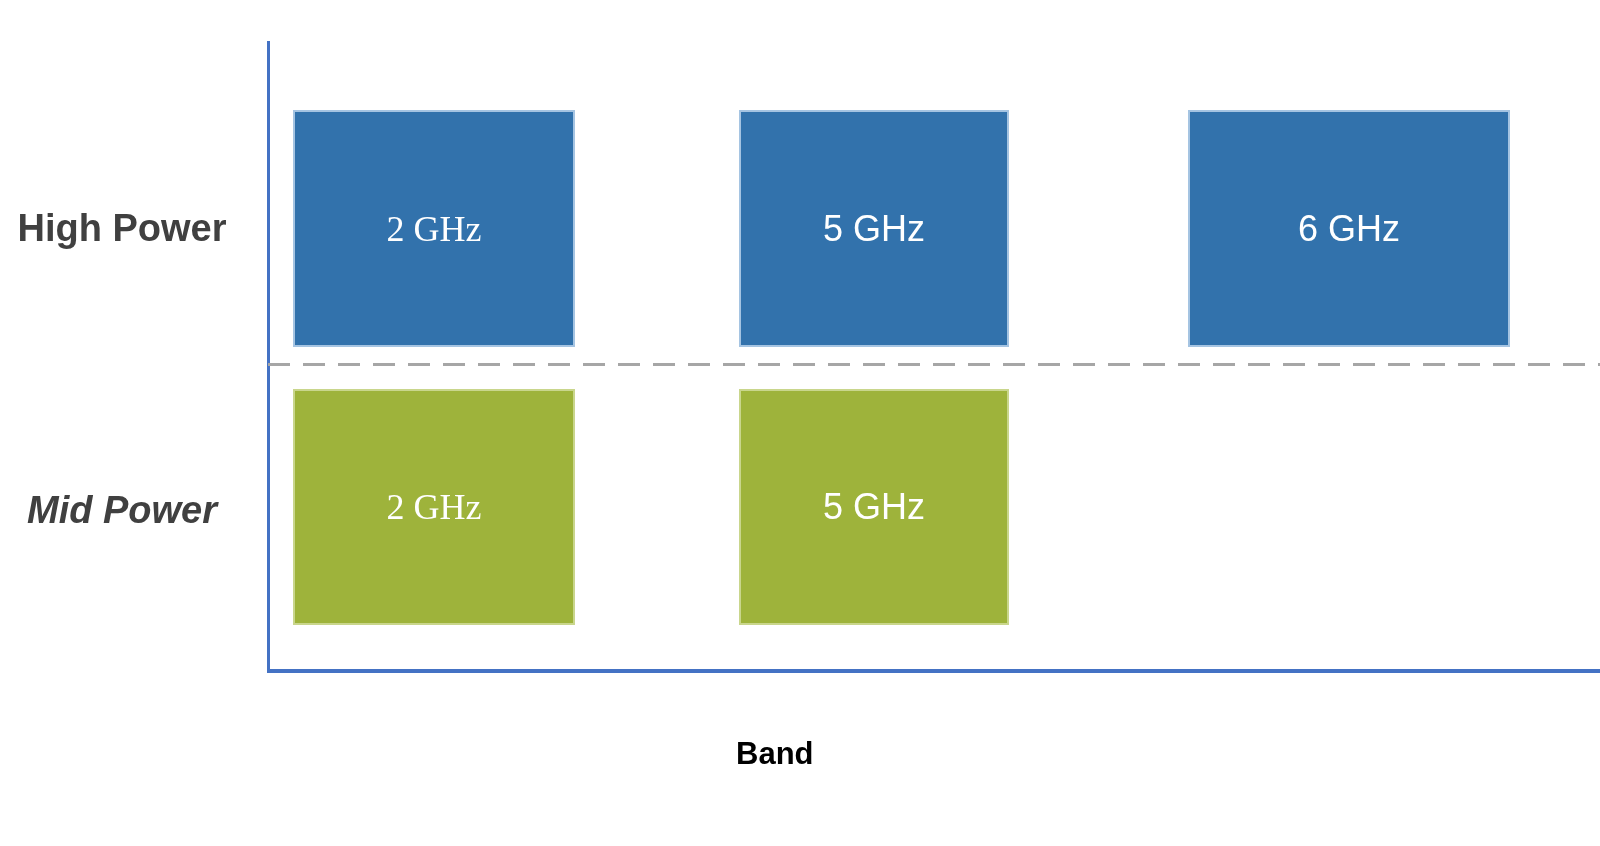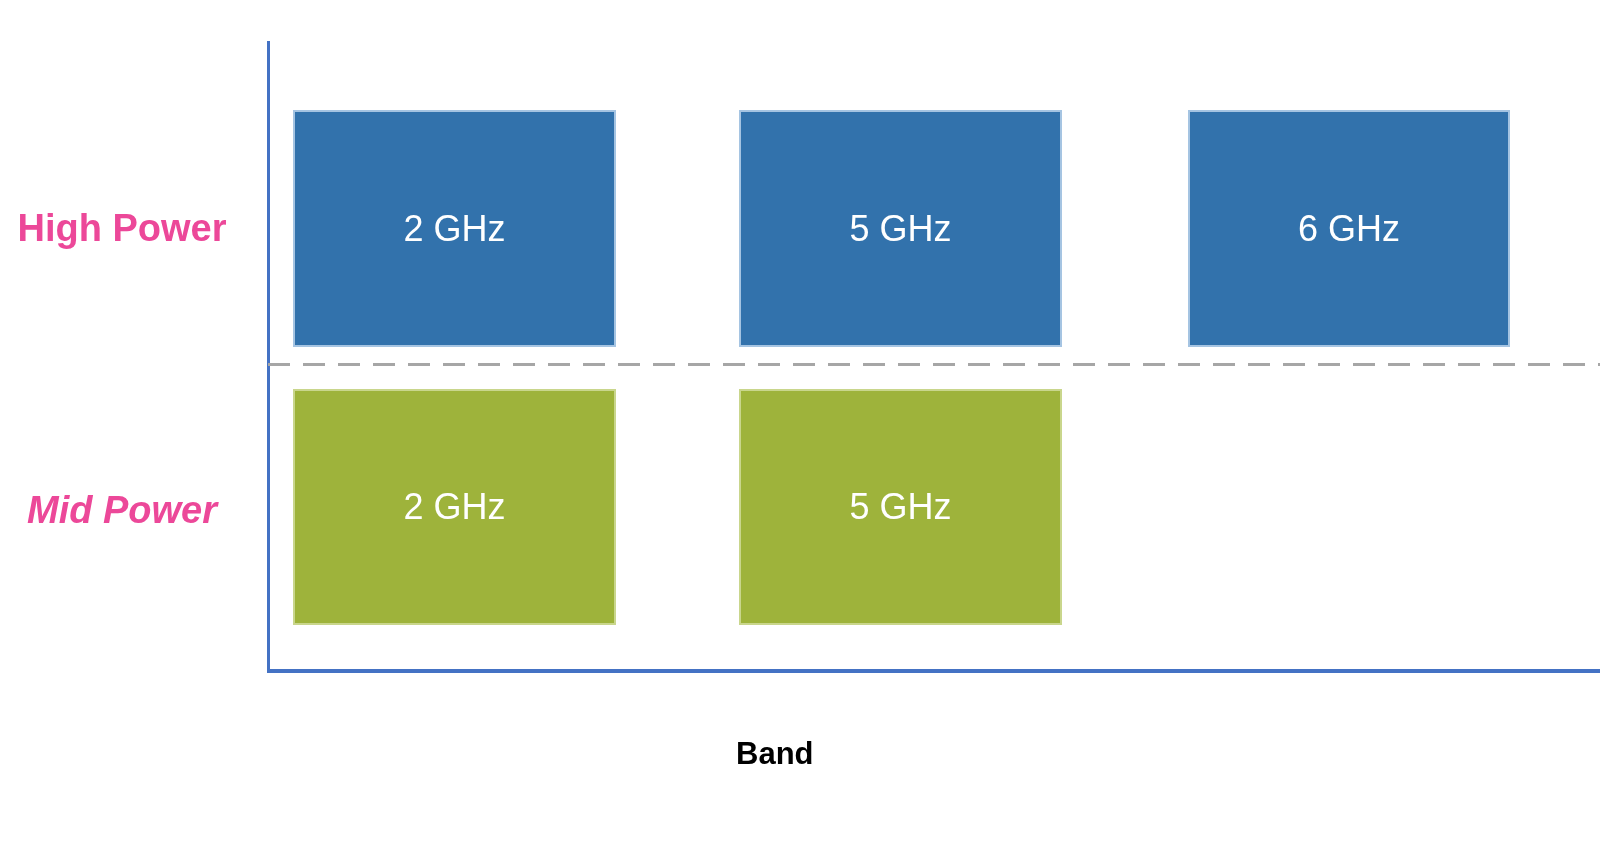--- a/index.html
+++ b/index.html
@@ -61,32 +61,32 @@
     height: 237px;
     background: #3272AC;
     border: 2px solid #A5C4E2;
   }
   .band-box.mid {
     top: 389px;
     height: 236px;
     background: #9EB33B;
     border: 2px solid #C9D68C;
   }
-  .pos-col1 { left: 293px;  width: 323px; }
-  .pos-col2 { left: 739px;  width: 323px; }
+  .pos-col1 { left: 293px;  width: 282px; font-family: Liberation Serif, serif; }
+  .pos-col2 { left: 739px;  width: 270px; }
   .pos-col3 { left: 1188px; width: 322px; text-align: center; }
   
   .row-label {
     position: absolute;
     left: 0px;
     width: 244px;
     text-align: center;
     font-size: 38px;
     font-weight: 700;
-    color: #ec4899;
+    color: #404040;
     line-height: 48px;
   }
   .row-label.high { top: 204px; }
   .row-label.mid  { top: 486px; font-style: italic; }
   
   .x-title {
     position: absolute;
     left: 736px;
     top: 735px;
     width: 320px;

